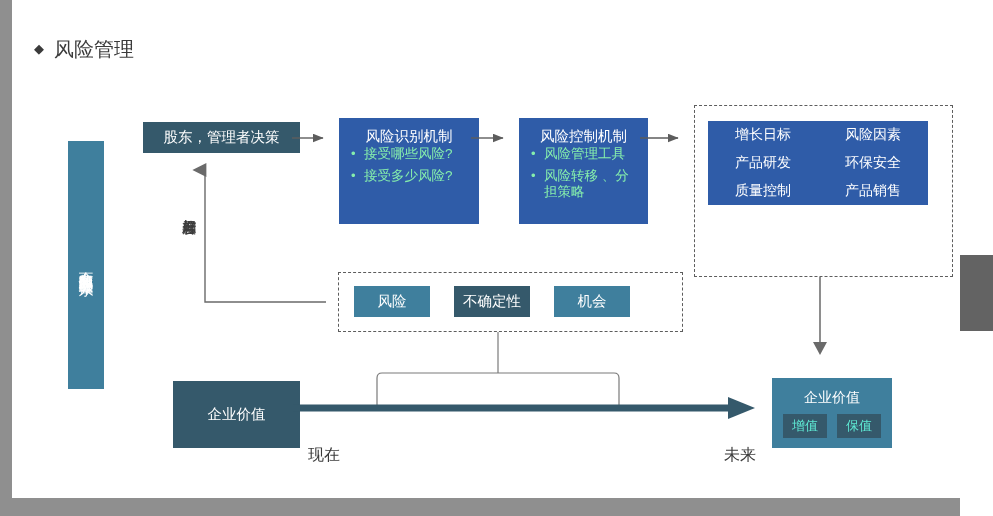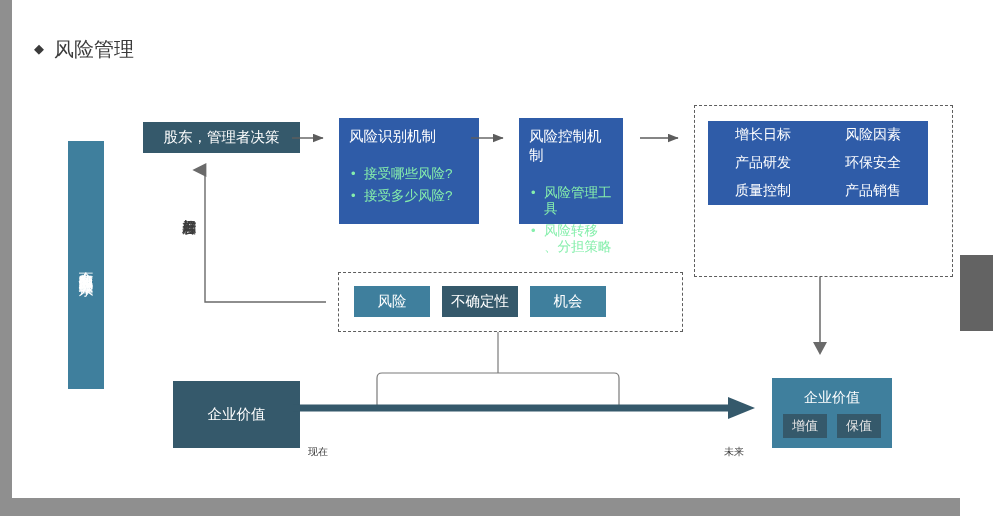--- a/index.html
+++ b/index.html
@@ -112,30 +112,30 @@
     left: 131px; top: 122px; width: 157px; height: 31px;
     background: #35596b;
   }
   #box-identify {
     left: 327px; top: 118px; width: 140px; height: 106px;
     background: #2f5ca8;
     display: block;
     padding: 9px 10px 0 10px;
   }
   #box-control {
-    left: 507px; top: 118px; width: 104px; height: 106px;
+    left: 507px; top: 118px; width: 129px; height: 106px;
     background: #2f5ca8;
     display: block;
     padding: 9px 10px 0 10px;
   }
   .panel-title {
     color: #ffffff;
     font-size: 14.5px;
-    text-align: left;
-    margin-bottom: 20px;
+    text-align: center;
+    margin-bottom: 0;
   }
   .panel-list {
     list-style: none;
     margin: 0;
     padding: 0;
   }
   .panel-list li {
     color: #86efac;
     font-size: 13.5px;
     text-align: left;
@@ -181,21 +181,21 @@
     position: absolute;
     left: 326px; top: 272px; width: 345px; height: 60px;
     border: 1.3px dashed #5d5d5d;
     box-sizing: border-box;
   }
   #mid-inner {
     position: absolute;
     left: 342px; top: 286px;
     width: 314px;
     display: flex;
-    gap: 12px;
+    gap: 24px;
   }
   .mid-cell {
     width: 76px;
     height: 31px;
     display: flex;
     align-items: center;
     justify-content: center;
     color: #ffffff;
     font-size: 14.5px;
   }
@@ -222,29 +222,29 @@
   #box-value-future .vf-title {
     color: #ffffff;
     font-size: 14px;
   }
   #box-value-future .vf-tags {
     display: flex;
     gap: 10px;
   }
   .vf-tag {
     background: #35596b;
-    color: #e5e5e5;
+    color: #5eead4;
     font-size: 13px;
     padding: 3px 9px;
   }
 
   
   .axis-cap {
     position: absolute;
-    font-size: 10px;
+    font-size: 16px;
     color: #3b3b3b;
   }
   #cap-now    { left: 296px; top: 445px; }
   #cap-future { left: 712px; top: 445px; }
 
   
   #pref-label {
     position: absolute;
     left: 170px;
     top: 196px;

